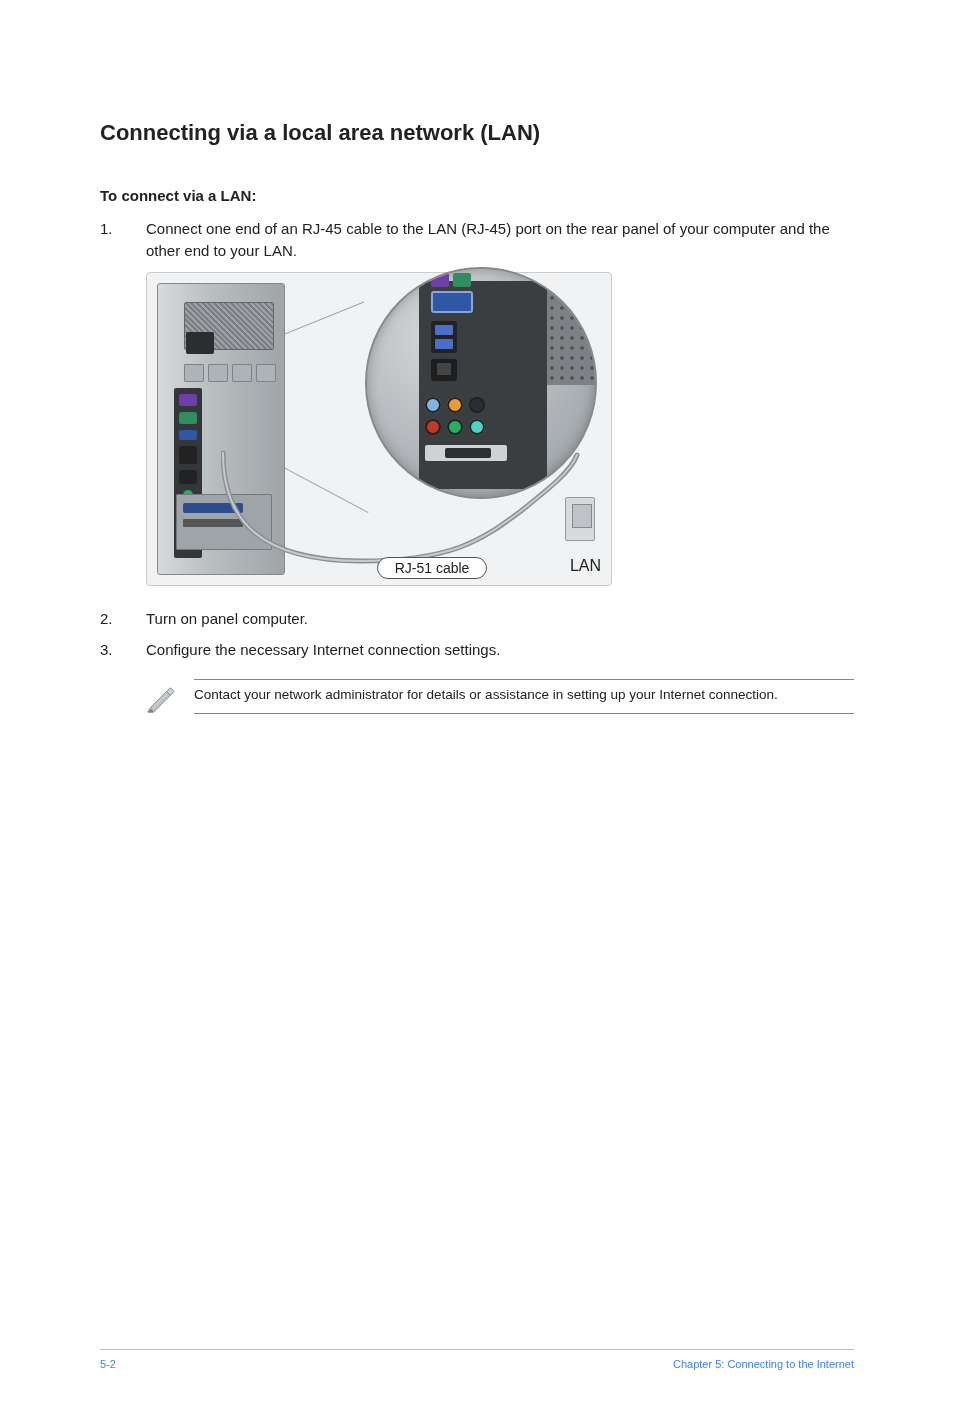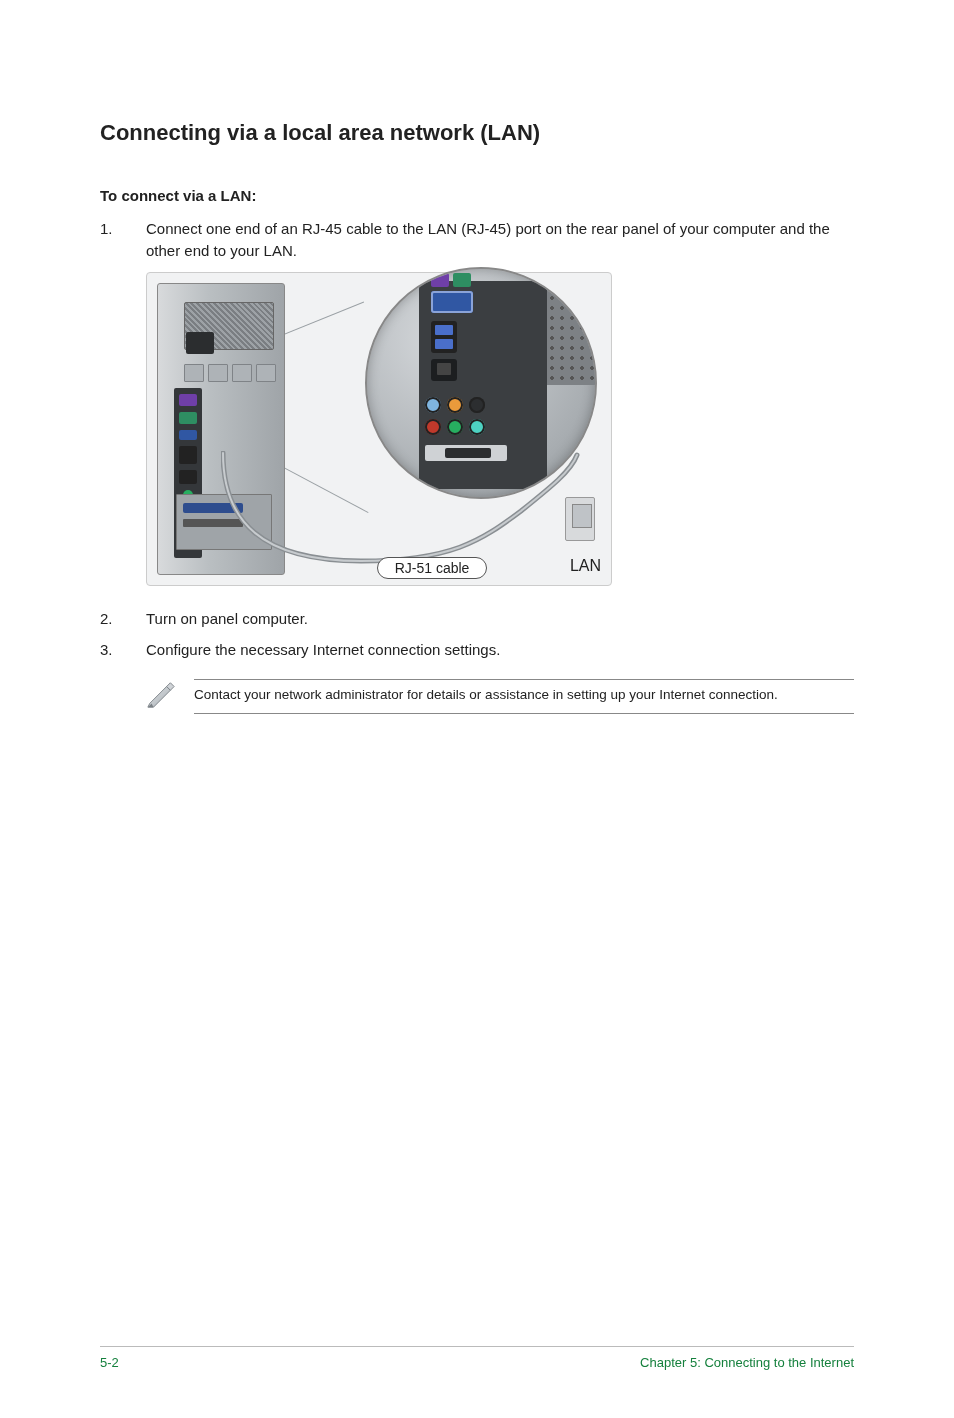--- a/index.html
+++ b/index.html
@@ -45,25 +45,25 @@
   .z-line2 { left:50px; top:148px; width:194px; transform: rotate(28deg); }
   
   .lan-jack { position:absolute; right:16px; bottom:44px; width:30px; height:44px; background:#d8dadc; border:1px solid #999; border-radius:2px; }
   .lan-jack::before { content:""; position:absolute; left:6px; top:6px; width:18px; height:22px; background:#bfc3c7; border:1px solid #888; }
   
   .cable { position:absolute; left:74px; top:178px; width:360px; height:120px; pointer-events:none; }
   
   .rj-label { position:absolute; left:230px; bottom:6px; width:110px; padding:2px 0; text-align:center; background:#fff; border:1px solid #555; border-radius:14px; font-size:14px; }
   .lan-label { position:absolute; right:10px; bottom:10px; font-size:16px; font-weight:500; }
   
-  .note-block { display:flex; align-items:flex-start; gap:18px; margin-top:18px; padding-left:46px; }
+  .note-block { display:flex; align-items:flex-end; gap:18px; margin-top:18px; padding-left:46px; }
   .note-icon { width:30px; height:30px; flex-shrink:0; }
   .note-lines { flex:1; border-top:1px solid #888; border-bottom:1px solid #888; padding:6px 0 8px; font-size:13.5px; line-height:1.4; }
   
-  .footer { position:absolute; left:100px; right:100px; bottom:48px; border-top:1px solid #bbb; padding-top:8px; display:flex; justify-content:space-between; font-size:13px; color:#15803d; }
+  .footer { position:absolute; left:100px; right:100px; bottom:48px; border-top:1px solid #bbb; padding-top:8px; display:flex; justify-content:space-between; font-size:11px; color:#3b82f6; }
 </style>
 </head>
 <body>
 
 <div class="page">
 
   <h2 class="heading">Connecting via a local area network (LAN)</h2>
   <div class="subheading">To connect via a LAN:</div>
 
   <div class="step-row">

